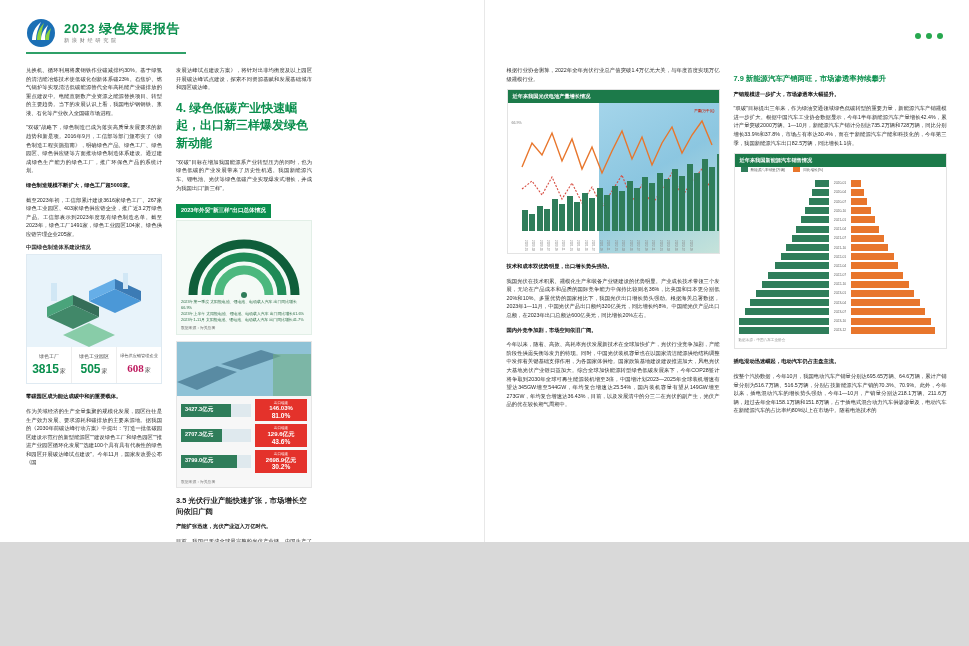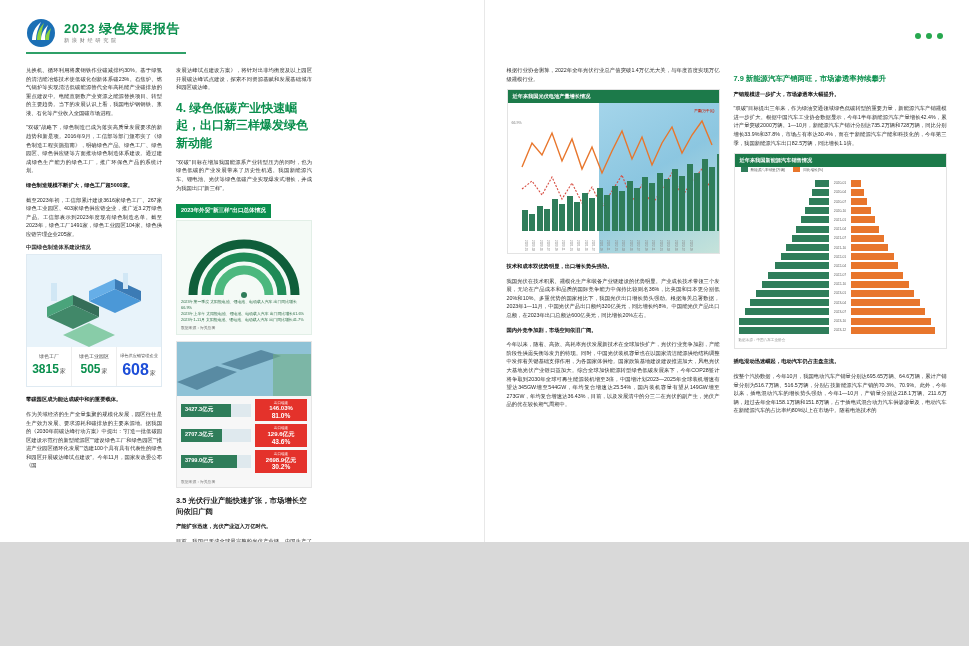--- a/index.html
+++ b/index.html
@@ -155,21 +155,21 @@
               <div class="kpi">
                 <div class="kpi-label">绿色工厂</div>
                 <div class="kpi-val"><span style="font-size:12px;font-weight:bold;color:#0a8f4d;margin:0;">3815</span><span>家</span></div>
               </div>
               <div class="kpi">
                 <div class="kpi-label">绿色工业园区</div>
                 <div class="kpi-val"><span style="font-size:12px;font-weight:bold;color:#0a8f4d;margin:0;">505</span><span>家</span></div>
               </div>
               <div class="kpi">
                 <div class="kpi-label" style="font-size:4.2px;">绿色供应链管理企业</div>
-                <div class="kpi-val"><span style="font-size:16px;font-weight:bold;color:#1d4ed8;margin:0;">608</span><span>家</span></div>
+                <div class="kpi-val"><span style="font-size:11px;font-weight:bold;color:#be185d;margin:0;font-family:Liberation Serif, serif;">608</span><span>家</span></div>
               </div>
             </div>
           </div>
         </div>
 
         <p class="body" style="font-weight:bold;color:#111;">零碳园区成为能达成碳中和的重要载体。</p>
         <p class="body">作为关域经济的生产全量集聚的规模化发展，园区往往是生产效力发展、要求源耗和碳排放的主要来源地。据我国的《2030年前碳达峰行动方案》中提出："打造一批低碳园区建设示范行的新型能源区""建设绿色工厂和绿色园区""推进产业园区循环化发展""选建100个具有具有代表性的绿色和园区开展碳达峰试点建设"。今年11月，国家发改委公布《国</p>
       </div>
 
       <div class="col">

